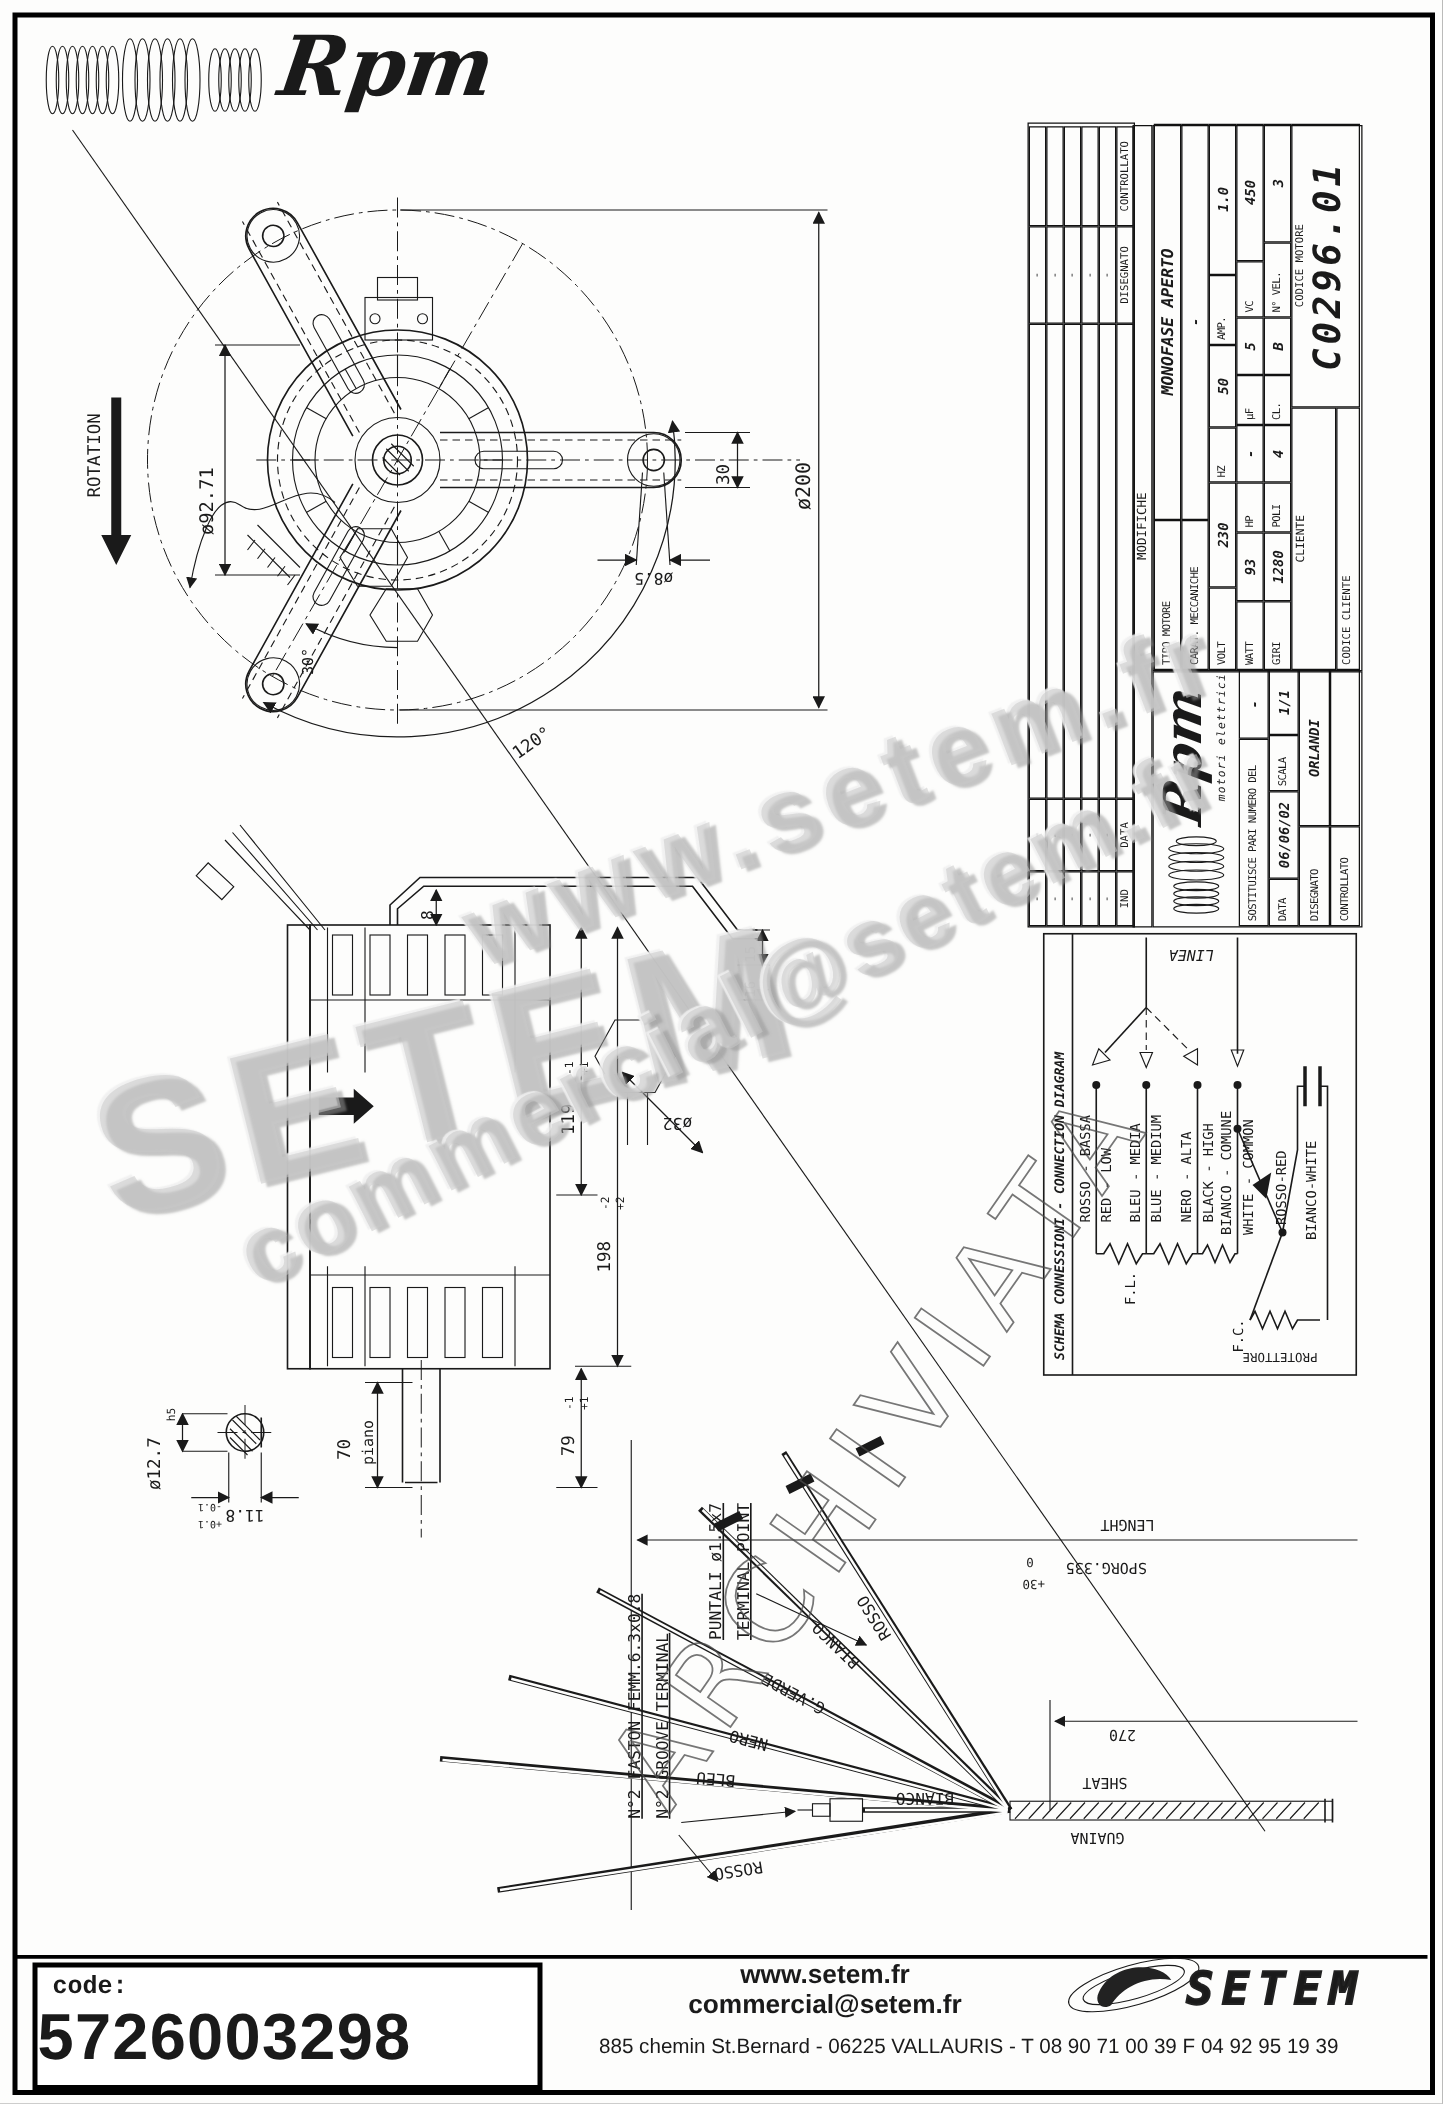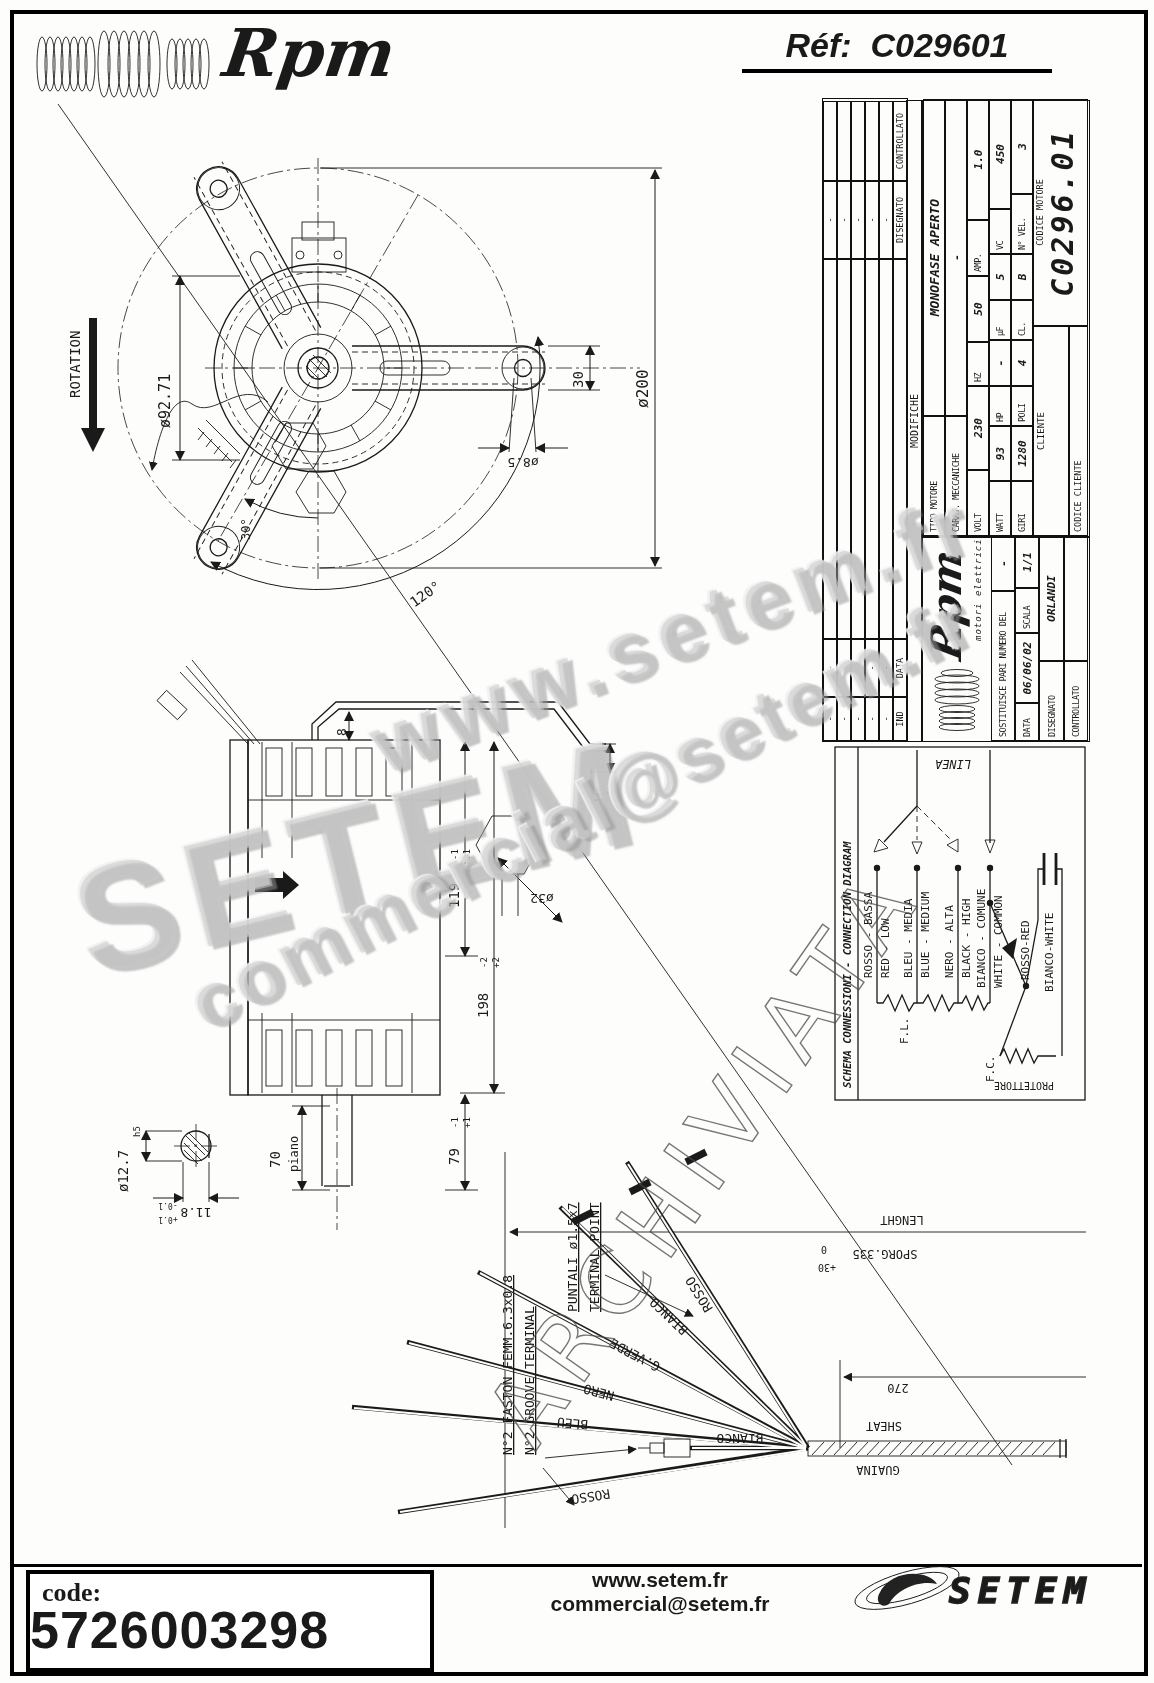--- a/index.html
+++ b/index.html
@@ -35,21 +35,21 @@
   
   .wm{position:absolute;font-family:"Liberation Sans",sans-serif;font-weight:bold;
       color:rgba(200,200,200,0.55);
       text-shadow:4px 4px 2px rgba(150,150,150,0.55),-2px -2px 1px rgba(240,240,240,0.9);
       pointer-events:none;white-space:nowrap;z-index:5;}
   #wm1{left:375px;top:700px;font-size:84px;letter-spacing:8px;transform:rotate(-21deg);transform-origin:0 50%;}
   #wm2{left:78px;top:840px;font-size:150px;letter-spacing:12px;transform:rotate(-14deg);transform-origin:0 50%;}
   #wm3{left:195px;top:965px;font-size:76px;letter-spacing:4px;transform:rotate(-27deg);transform-origin:0 50%;}
   
   #codebox{left:26px;top:1570px;width:400px;height:94px;border:4px solid #000;background:#fff;z-index:6;}
-  #codelbl{position:absolute;left:12px;top:4px;font-family:Liberation Serif, serif;font-weight:bold;font-size:26px;}
+  #codelbl{position:absolute;left:12px;top:4px;font-family:Liberation Mono, monospace;font-weight:bold;font-size:20px;}
   #codeval{position:absolute;left:0;top:26px;width:100%;text-align:left;
            font-family:"Liberation Sans",sans-serif;font-weight:bold;font-size:52px;letter-spacing:1px;}
   .ftxt{font-family:"Liberation Sans",sans-serif;font-weight:bold;font-size:21px;text-align:center;}
   #site{left:455px;top:1568px;width:410px;}
   #email{left:455px;top:1592px;width:410px;}
   #addr{left:430px;top:1628px;width:690px;font-family:"Liberation Sans",sans-serif;font-size:16.5px;text-align:center;}
   svg text{font-family:"DejaVu Sans Mono",monospace;fill:#1a1a1a;}
   .ln{stroke:#1a1a1a;stroke-width:1.3;fill:none;}
   .lt{stroke:#1a1a1a;stroke-width:0.9;fill:none;}
   .dim{stroke:#1a1a1a;stroke-width:1;fill:none;}
@@ -82,23 +82,20 @@
         <ellipse cx="118" cy="46" rx="6" ry="33"></ellipse>
         <ellipse cx="128" cy="46" rx="6" ry="33"></ellipse>
       <ellipse cx="146" cy="46" rx="5" ry="25"></ellipse>
         <ellipse cx="154" cy="46" rx="5" ry="25"></ellipse>
         <ellipse cx="162" cy="46" rx="5" ry="25"></ellipse>
         <ellipse cx="170" cy="46" rx="5" ry="25"></ellipse>
         <ellipse cx="178" cy="46" rx="5" ry="25"></ellipse>
     </g>
   </svg>
   <div class="abs" id="brand">Rpm</div>
-  <div class="abs" id="refbox">
-    <span>Réf:</span>&nbsp;&nbsp;<span>C029601</span>
-  </div>
 
   <svg class="abs" style="left:0;top:0" width="1154" height="1683" viewBox="0 0 1154 1683">
     <defs>
       <marker id="ma" viewBox="0 0 10 10" refX="9" refY="5" markerWidth="10" markerHeight="10" orient="auto-start-reverse">
           <path d="M0,0 L10,5 L0,10 z" fill="#1a1a1a"></path>
         </marker>
     </defs>
 
     <line x1="58" y1="104" x2="1012" y2="1465" class="lt"></line>
 
@@ -543,19 +540,20 @@
       </div>
     </div>
   </div>
 
   <div class="abs" id="codebox">
     <div id="codelbl">code:</div>
     <div id="codeval">5726003298</div>
   </div>
   <div class="abs ftxt" id="site">www.setem.fr</div>
   <div class="abs ftxt" id="email">commercial@setem.fr</div>
+  <div class="abs" id="addr">885 chemin St.Bernard  -  06225 VALLAURIS  -  T 08 90 71 00 39   F 04 92 95 19 39</div>
   <svg class="abs" style="left:845px;top:1560px" width="270" height="60">
     <ellipse cx="62" cy="28" rx="54" ry="16" transform="rotate(-16 62 28)" class="lt"></ellipse>
     <ellipse cx="62" cy="28" rx="42" ry="11" transform="rotate(-16 62 28)" class="lt"></ellipse>
     <path d="M34,34 C46,8 84,10 92,24 C72,20 52,30 44,44 C37,49 30,42 34,34 Z" fill="#222"></path>
     <text x="104" y="43" font-family="Liberation Sans, sans-serif" font-style="italic" font-weight="bold" font-size="36" letter-spacing="7" fill="#fff" stroke="#222" stroke-width="1.6">SETEM</text>
   </svg>
 </div>
 
 </body></html>

